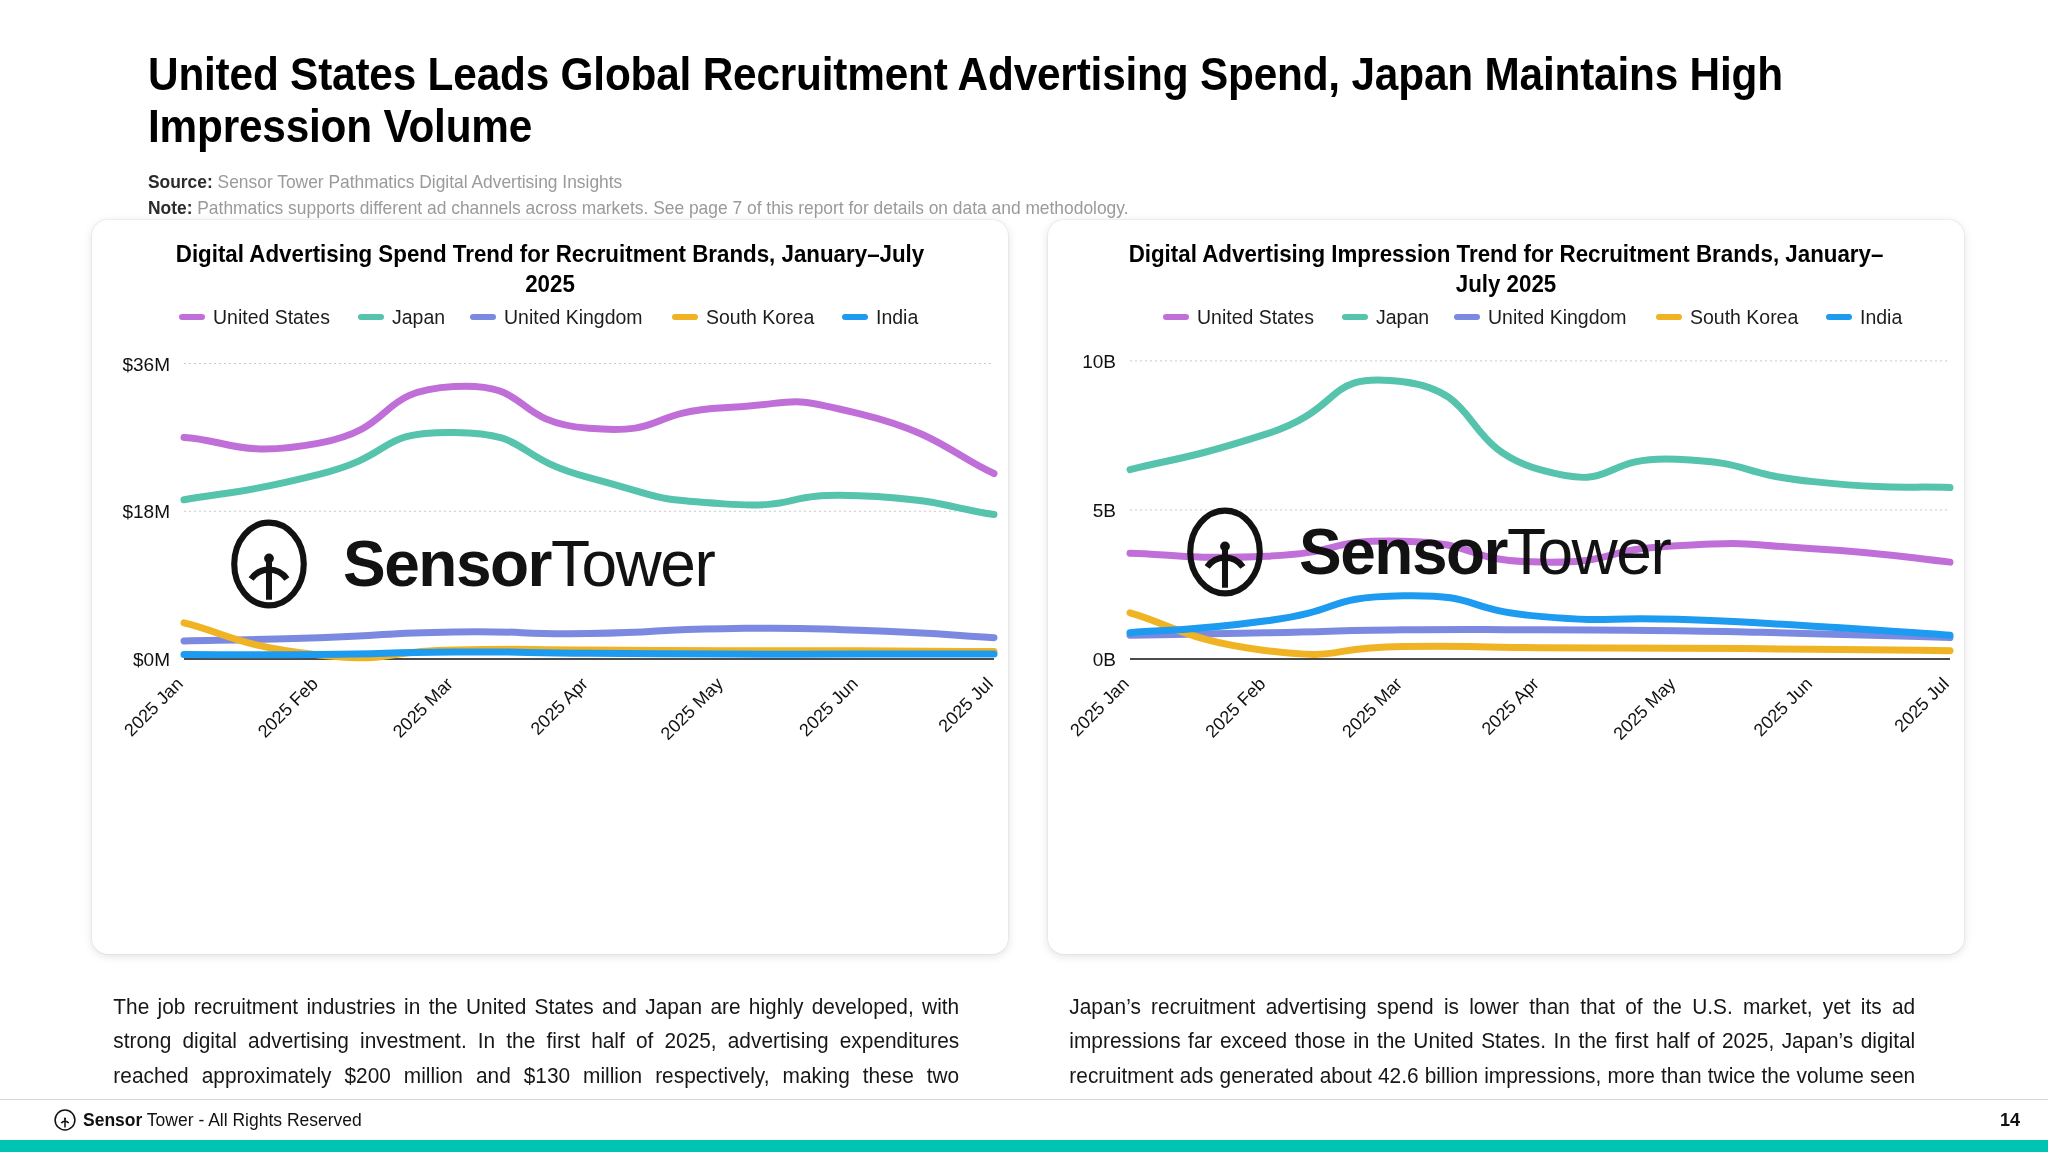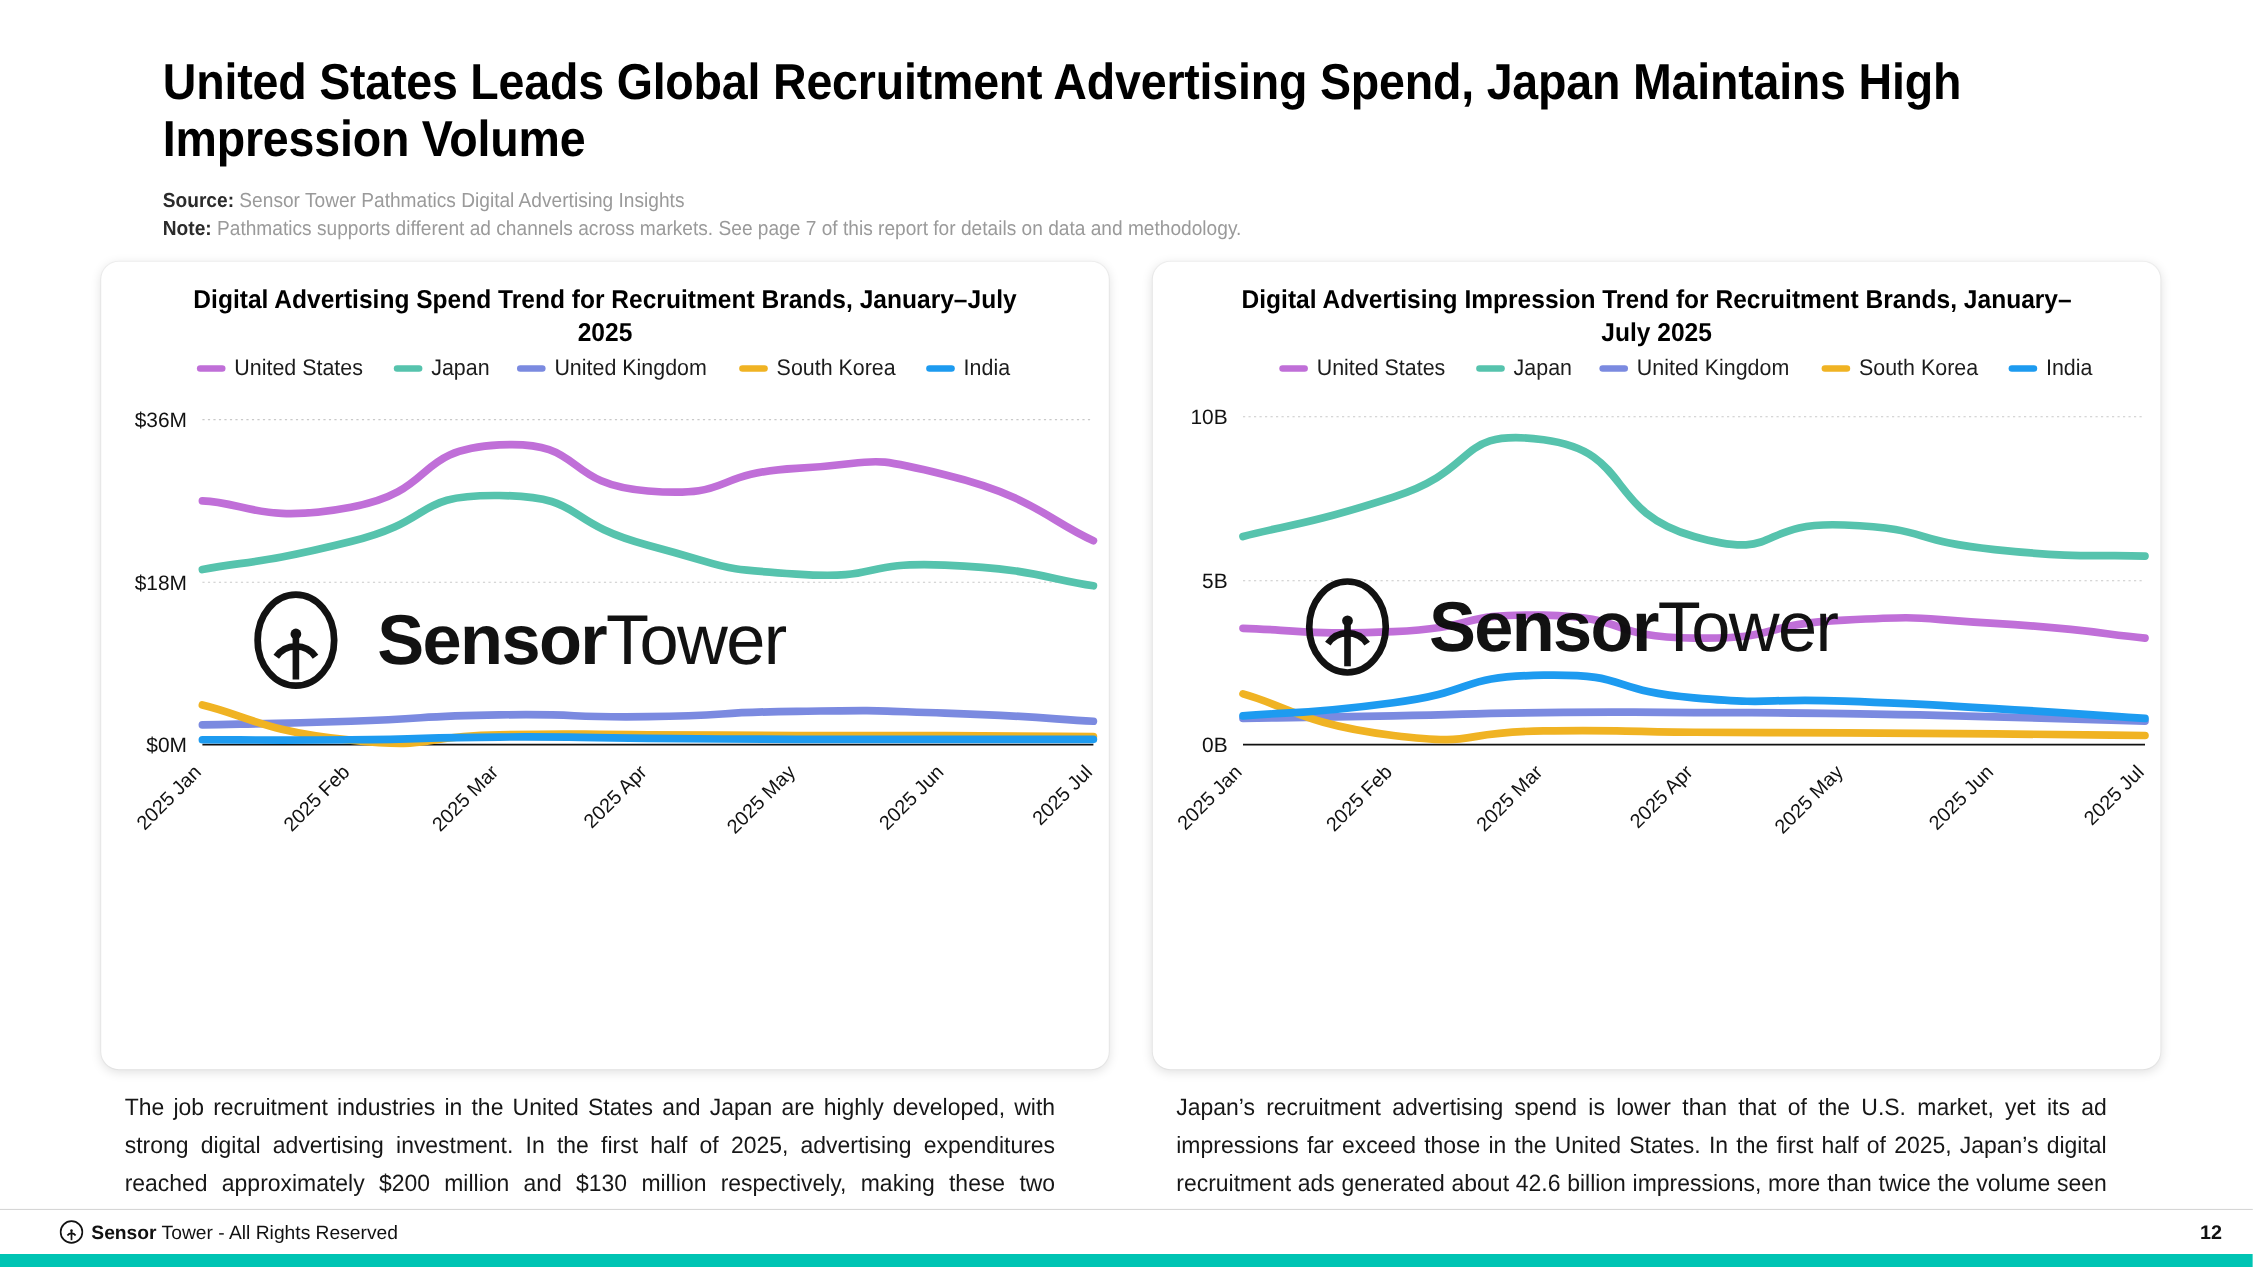--- a/index.html
+++ b/index.html
@@ -35,21 +35,21 @@
     color: #9a9a9a;
     white-space: nowrap;
     transform: scaleX(0.94);
     transform-origin: left center;
   }
   .meta-line b { color: #2b2b2b; font-weight: 700; }
 
   
   .panels {
     position: absolute;
-    left: 92px; top: 238px;
+    left: 92px; top: 220px;
     width: 1872px; height: 734px;
     display: flex;
     gap: 40px;
   }
   .card {
     flex: 1 1 0;
     background: #ffffff;
     border-radius: 16px;
     box-shadow: 0 2px 10px rgba(0,0,0,0.13), 0 0 0 1px rgba(0,0,0,0.035);
     position: relative;
@@ -284,16 +284,16 @@
   <div class="footer-inner">
     <div class="footer-logo">
       <svg width="22" height="22" viewBox="0 0 100 100">
         <circle cx="50" cy="50" r="45" fill="none" stroke="#111" stroke-width="7"></circle>
         <path d="M33 64 A21 21 0 0 1 67 64" fill="none" stroke="#111" stroke-width="7"></path>
         <circle cx="50" cy="44" r="5" fill="#111"></circle>
         <rect x="46.5" y="44" width="7" height="40" fill="#111"></rect>
       </svg>
       <span class="footer-text"><b>Sensor</b><span> Tower</span><span> - All Rights Reserved</span></span>
     </div>
-    <div class="page-num">12</div>
+    <div class="page-num">14</div>
   </div>
   <div class="teal-bar" style="background: rgb(0, 196, 179);"></div>
 </div>
 
 </body></html>

